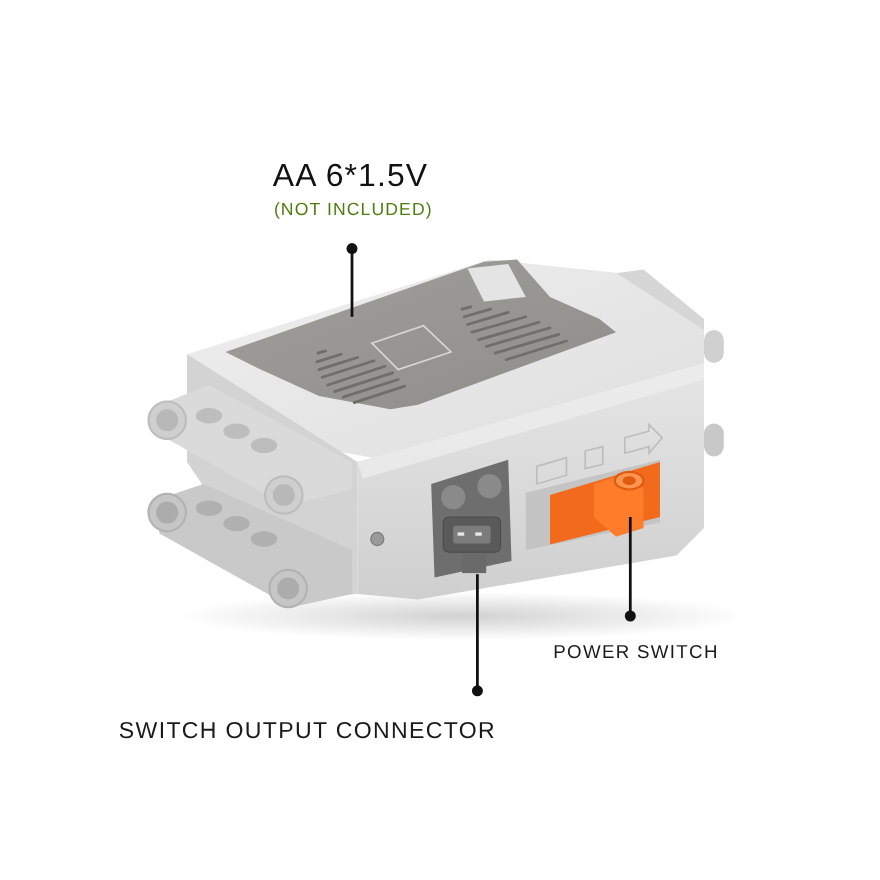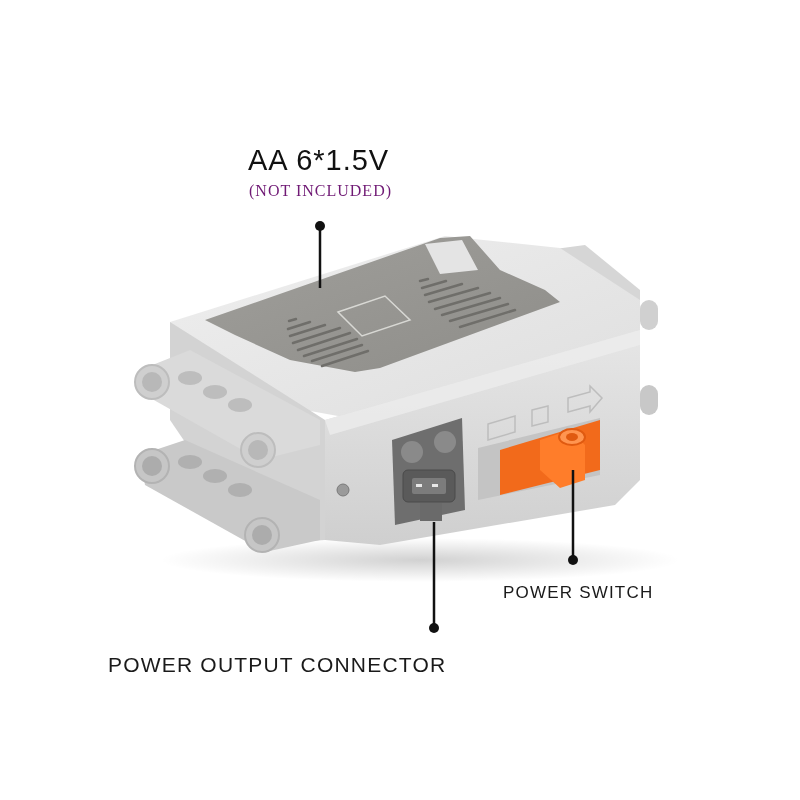--- a/index.html
+++ b/index.html
@@ -1,20 +1,20 @@
 <!DOCTYPE html>
 <html><head>
 <meta charset="utf-8">
 <style>
   html, body { margin: 0; padding: 0; background: #ffffff; }
   body { width: 800px; height: 800px; position: relative; overflow: hidden;
          font-family: "Liberation Sans", "DejaVu Sans", sans-serif; }
   .label { position: absolute; white-space: nowrap; color: #1a1a1a; letter-spacing: 0.5px; }
   .title { left: 248px; top: 144px; font-size: 29px; letter-spacing: 1px; color: #111; }
-  .subtitle { left: 249px; top: 182px; font-size: 16px; color: #701a75; letter-spacing: 1px; font-family: Liberation Serif, serif; }
+  .subtitle { left: 249px; top: 182px; font-size: 16px; color: #4d7c0f; letter-spacing: 1px; }
   .sw-label { left: 503px; top: 583px; font-size: 17px; letter-spacing: 1.2px; }
   .out-label { left: 108px; top: 653px; font-size: 21px; letter-spacing: 1.2px; }
   svg.scene { position: absolute; left: 0; top: 0; }
 </style>
 </head>
 <body>
 
 <svg class="scene" width="800" height="800" viewBox="0 0 800 800">
   <defs>
     <linearGradient id="bodyFront" x1="0" y1="0" x2="0" y2="1">
@@ -142,13 +142,13 @@
   </g>
   <g>
     <line x1="573" y1="470" x2="573" y2="560" stroke="#111" stroke-width="2.5"></line>
     <circle cx="573" cy="560" r="5" fill="#111"></circle>
   </g>
 </svg>
 
 <div class="label title">AA 6*1.5V</div>
 <div class="label subtitle">(NOT INCLUDED)</div>
 <div class="label sw-label">POWER SWITCH</div>
-<div class="label out-label">POWER OUTPUT CONNECTOR</div>
+<div class="label out-label">SWITCH OUTPUT CONNECTOR</div>
 
 </body></html>

